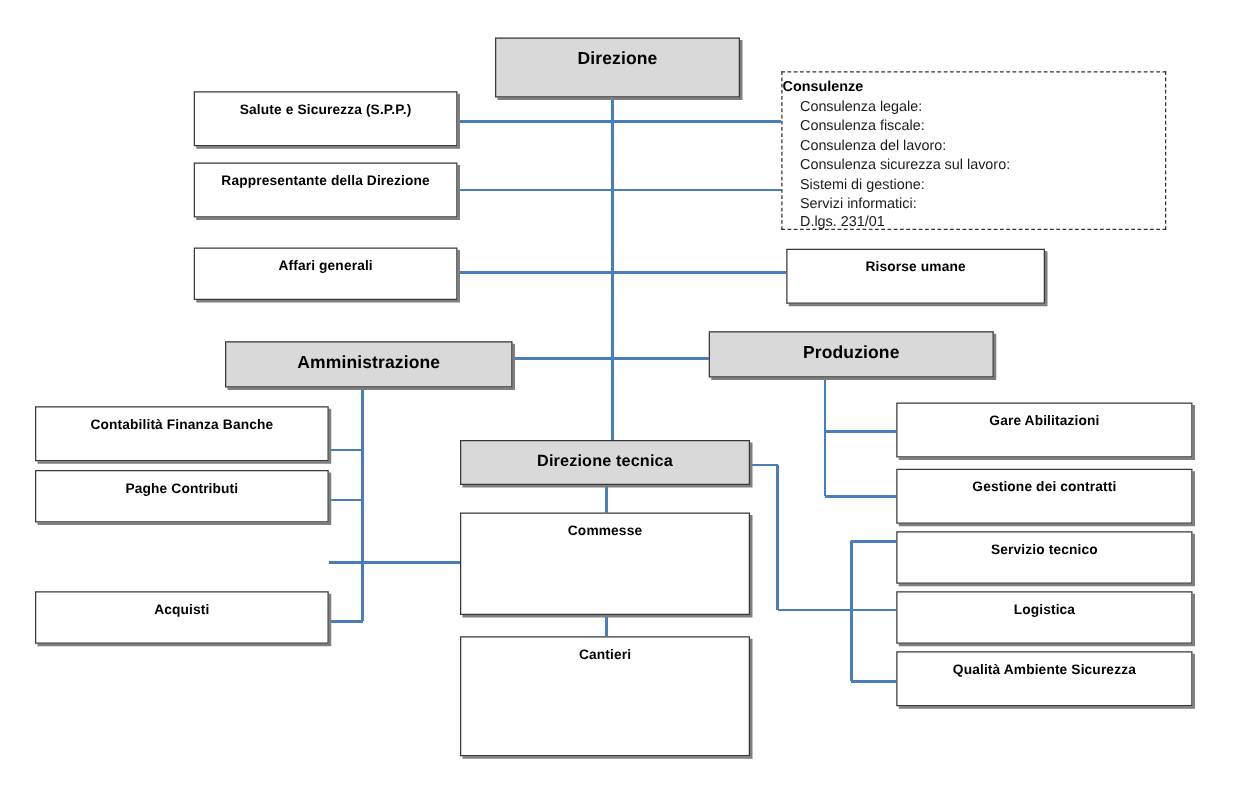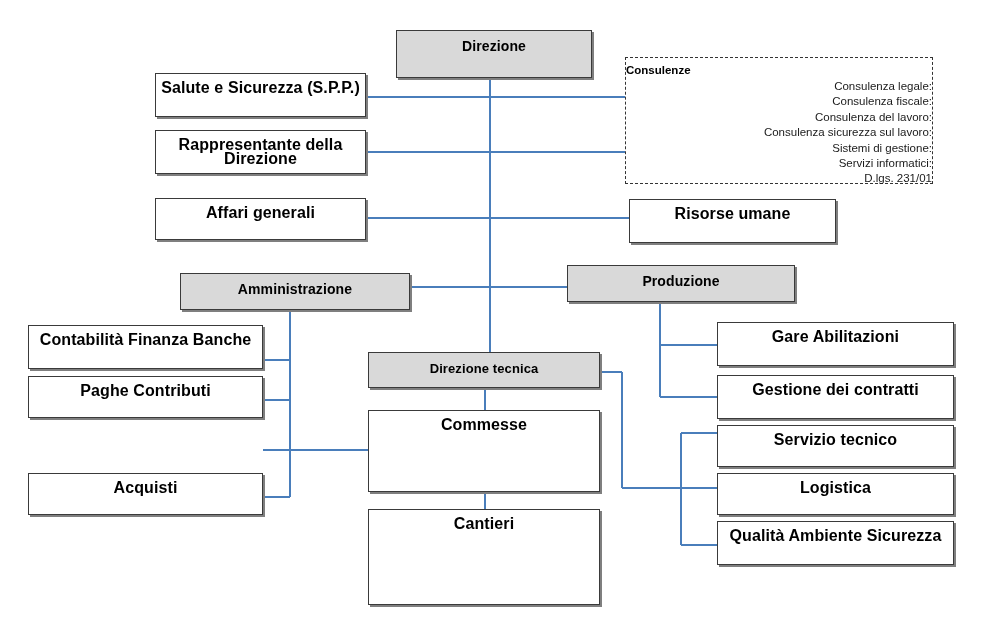--- a/index.html
+++ b/index.html
@@ -33,21 +33,21 @@
     z-index: 2;
     border: 1px solid #3a3a3a;
     box-shadow: 2px 2px 0 0 #7f7f7f;
     background: #ffffff;
     padding-top: 7px;
   }
   .node .label {
     display: block;
     text-align: center;
     font-weight: bold;
-    font-size: 16px;
+    font-size: 11px;
     color: #000000;
     line-height: 14px;
     letter-spacing: 0.1px;
     padding: 0 4px;
   }
   .node.gray {
     background: #d9d9d9;
   }
   .node.gray .label {
     font-size: 14px;
@@ -71,21 +71,20 @@
     font-weight: bold;
     font-size: 11.5px;
     color: #000000;
     line-height: 15px;
     margin-bottom: 1px;
   }
   .panel ul {
     margin: 0;
     padding: 0 0 0 14px;
     list-style: none;
-    text-align: right;
   }
   .panel li {
     font-size: 11.5px;
     color: #1a1a1a;
     line-height: 15.4px;
     white-space: nowrap;
   }
 </style>
 </head>
 <body>

